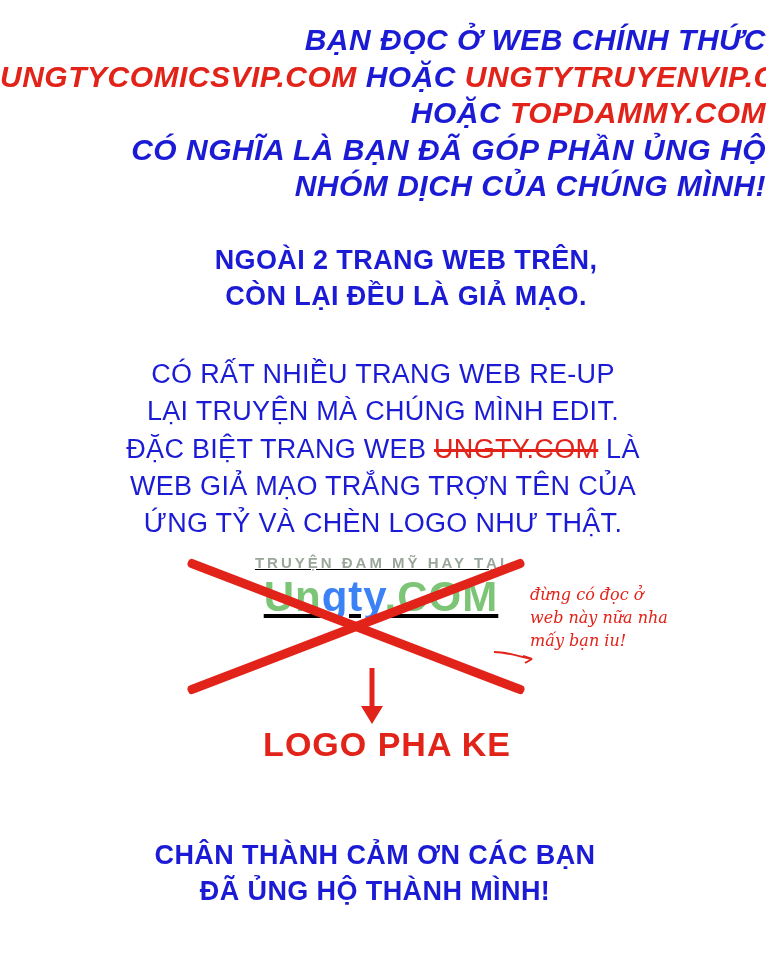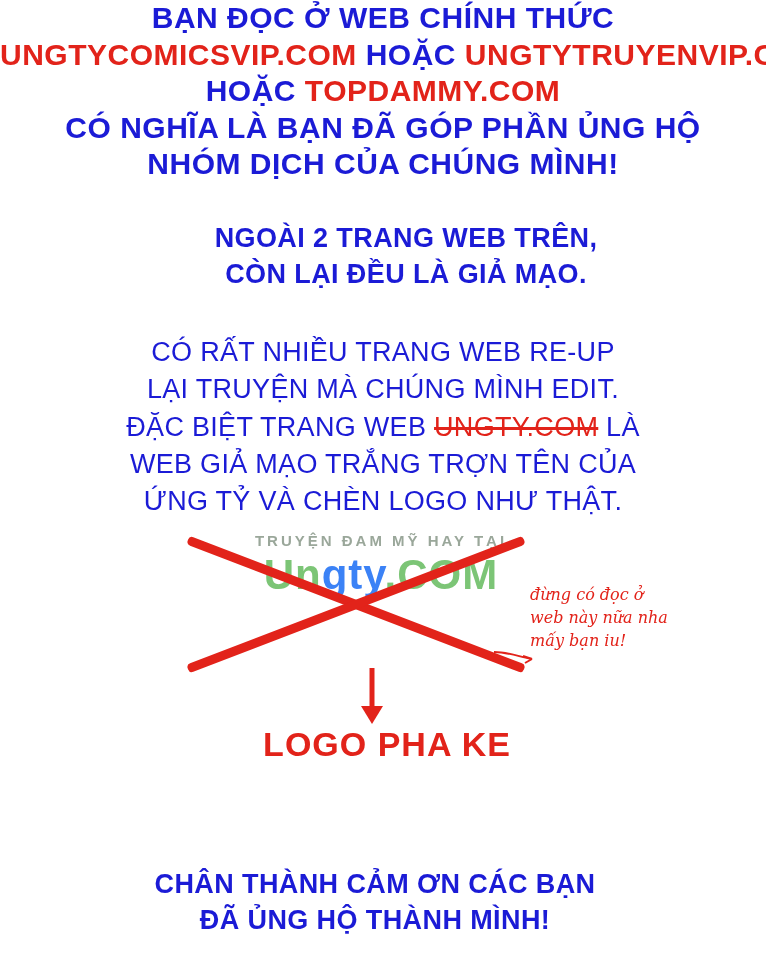--- a/index.html
+++ b/index.html
@@ -16,21 +16,23 @@
   }
   .page {
     width: 766px;
     height: 957px;
     position: relative;
     box-sizing: border-box;
   }
 
   
   .block-top {
-    text-align: center;
+    padding-top: 22px;
+    text-align: right;
+    font-style: italic;
   }
   .line {
     display: block;
     white-space: nowrap;
   }
   .hdr {
     color: #1b1bd6;
     font-weight: bold;
     letter-spacing: 0.5px;
     line-height: 1.22;
@@ -82,20 +84,21 @@
     position: relative;
     height: 230px;
     margin-top: 10px;
   }
   .fake-logo {
     position: absolute;
     left: 246px;
     top: 2px;
     width: 270px;
     text-align: center;
+    text-decoration: underline;
   }
   .fake-logo .small {
     font-size: 15px;
     letter-spacing: 3px;
     color: #9aa79a;
     font-weight: bold;
   }
   .fake-logo .big {
     margin-top: 2px;
     font-size: 42px;
@@ -169,21 +172,20 @@
     letter-spacing: 1px;
   }
 
   
   .block-footer {
     position: absolute;
     left: 0;
     right: 16px;
     top: 838px;
     text-align: center;
-    margin-top: 29px;
   }
   .block-footer .line {
     color: #1b1bd6;
     font-size: 27px;
     font-weight: bold;
     line-height: 1.33;
     letter-spacing: 0.4px;
   }
 </style>
 </head>

